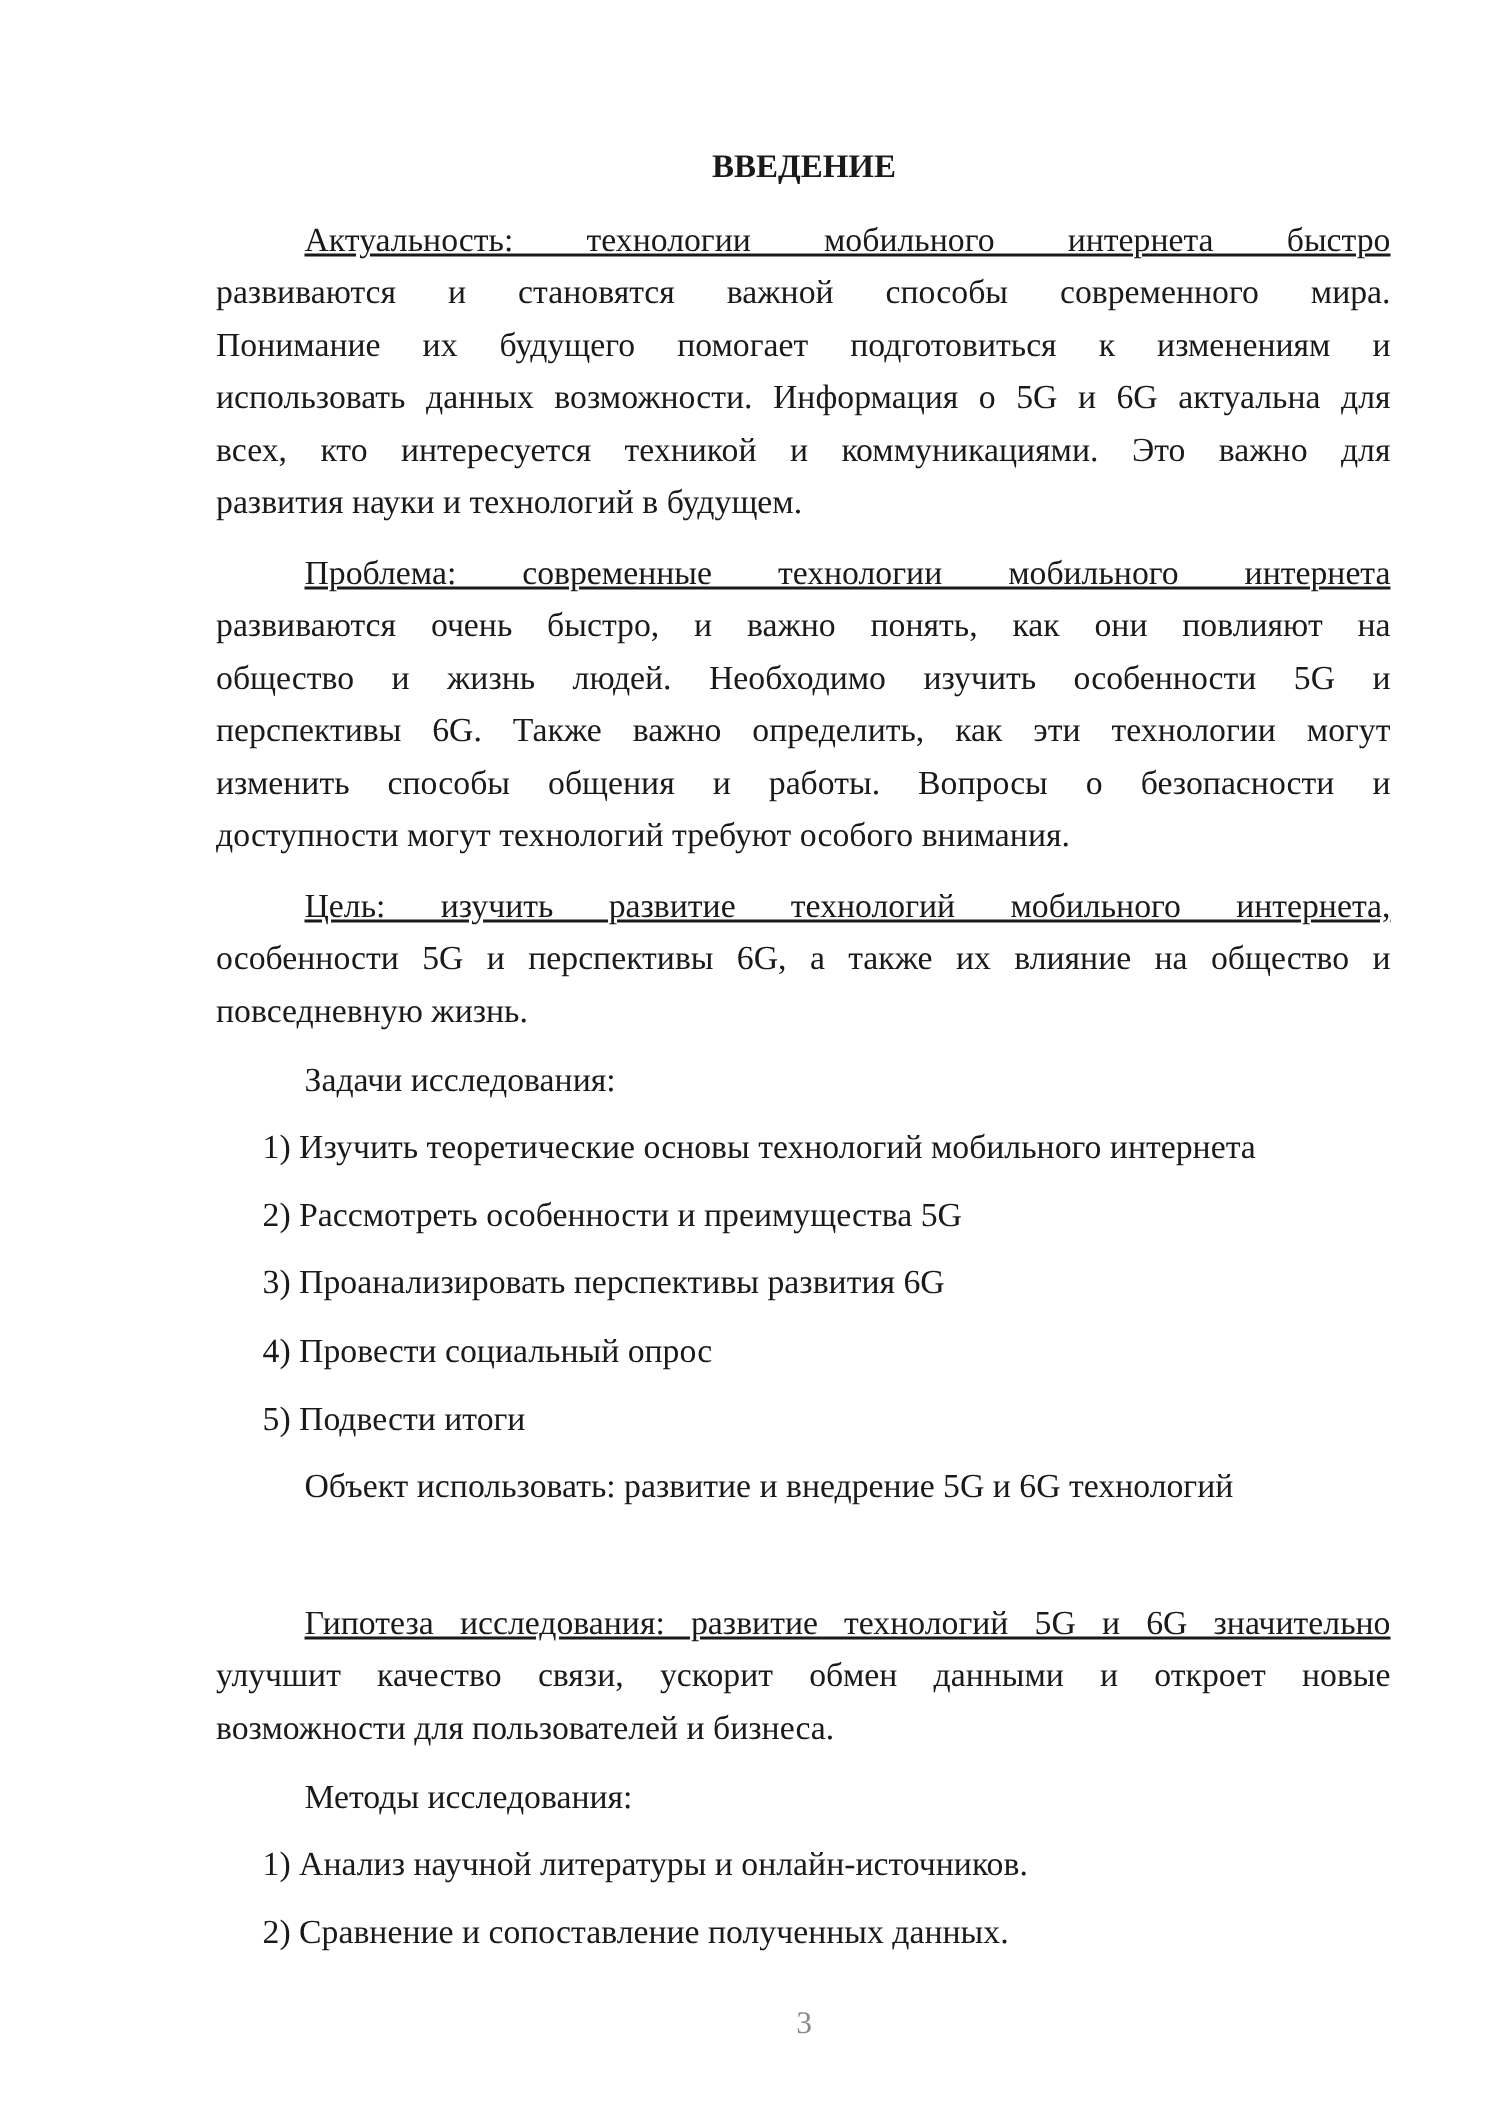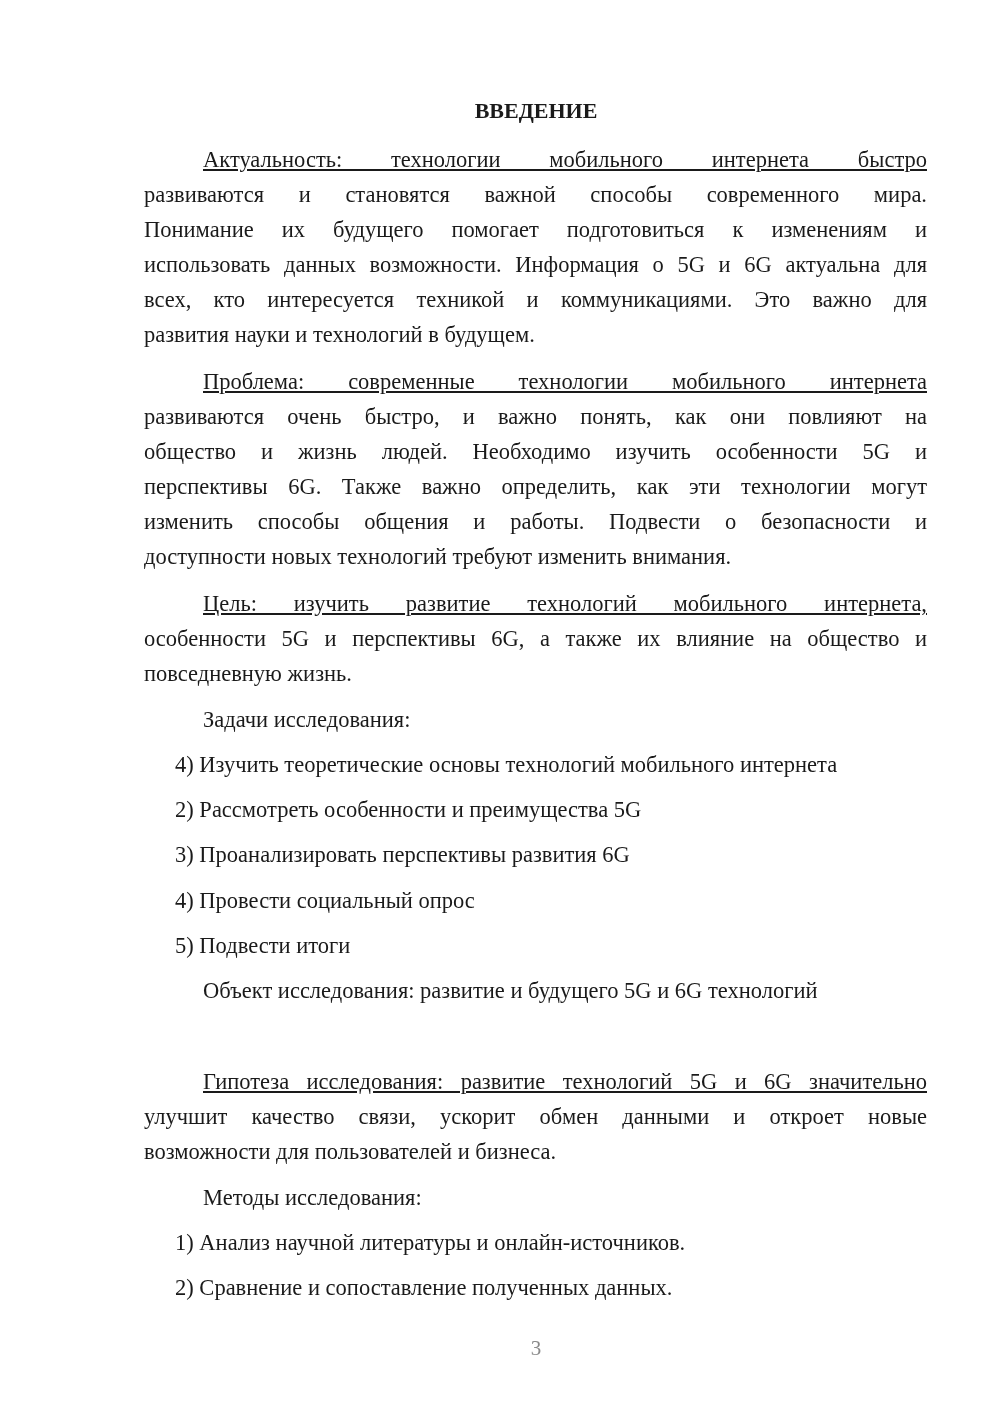--- a/index.html
+++ b/index.html
@@ -83,40 +83,40 @@
     <div class="line justify" style="top:250px">использовать данных возможности. Информация о 5G и 6G актуальна для</div>
     <div class="line justify" style="top:285px">всех, кто интересуется техникой и коммуникациями. Это важно для</div>
     <div class="line justify last" style="top:320px">развития науки и технологий в будущем.</div>
   </div>
 
   <div>
     <div class="line justify indent-first" style="top:367px">Проблема: современные технологии мобильного интернета</div>
     <div class="line justify" style="top:402px">развиваются очень быстро, и важно понять, как они повлияют на</div>
     <div class="line justify" style="top:437px">общество и жизнь людей. Необходимо изучить особенности 5G и</div>
     <div class="line justify" style="top:472px">перспективы 6G. Также важно определить, как эти технологии могут</div>
-    <div class="line justify" style="top:507px">изменить способы общения и работы. Подвести о безопасности и</div>
-    <div class="line justify last" style="top:542px">доступности новых технологий требуют изменить внимания.</div>
+    <div class="line justify" style="top:507px">изменить способы общения и работы. Вопросы о безопасности и</div>
+    <div class="line justify last" style="top:542px">доступности могут технологий требуют особого внимания.</div>
   </div>
 
   <div>
     <div class="line justify indent-first" style="top:589px">Цель: изучить развитие технологий мобильного интернета,</div>
     <div class="line justify" style="top:624px">особенности 5G и перспективы 6G, а также их влияние на общество и</div>
     <div class="line justify last" style="top:659px">повседневную жизнь.</div>
   </div>
 
   <div>
     <div class="line indent" style="top:705px">Задачи исследования:</div>
-    <div class="line list" style="top:750px">4) Изучить теоретические основы технологий мобильного интернета</div>
+    <div class="line list" style="top:750px">1) Изучить теоретические основы технологий мобильного интернета</div>
     <div class="line list" style="top:795px">2) Рассмотреть особенности и преимущества 5G</div>
     <div class="line list" style="top:840px">3) Проанализировать перспективы развития 6G</div>
     <div class="line list" style="top:886px">4) Провести социальный опрос</div>
     <div class="line list" style="top:931px">5) Подвести итоги</div>
   </div>
 
-  <div class="line indent" style="top:976px">Объект исследования: развитие и будущего 5G и 6G технологий</div>
+  <div class="line indent" style="top:976px">Объект использовать: развитие и внедрение 5G и 6G технологий</div>
 
   <div>
     <div class="line justify indent-first" style="top:1067px">Гипотеза исследования: развитие технологий 5G и 6G значительно</div>
     <div class="line justify" style="top:1102px">улучшит качество связи, ускорит обмен данными и откроет новые</div>
     <div class="line justify last" style="top:1137px">возможности для пользователей и бизнеса.</div>
   </div>
 
   <div>
     <div class="line indent" style="top:1183px">Методы исследования:</div>
     <div class="line list" style="top:1228px">1) Анализ научной литературы и онлайн-источников.</div>

